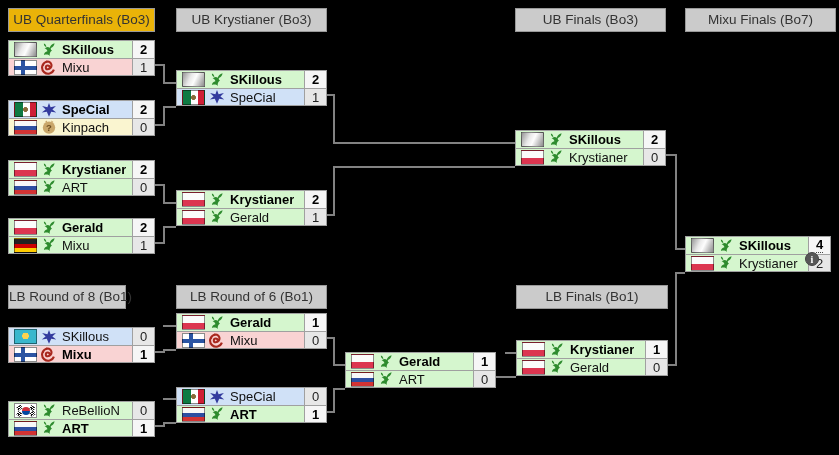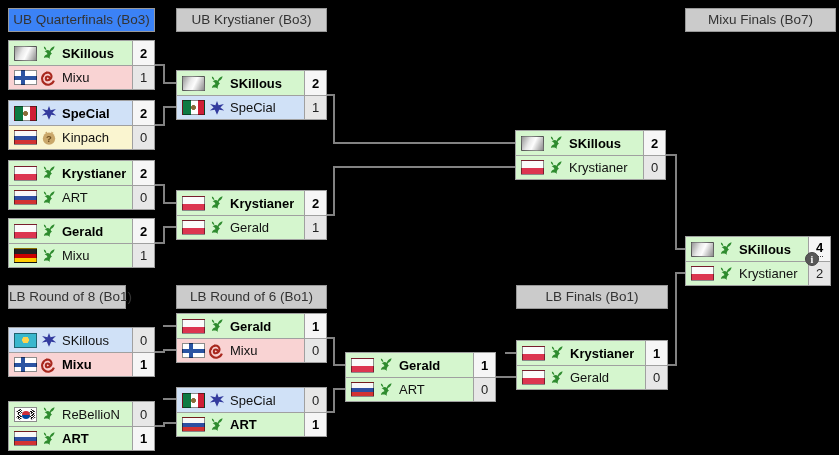--- a/index.html
+++ b/index.html
@@ -7,21 +7,21 @@
   #stage { position:relative; width:839px; height:455px; background:#000; overflow:hidden; }
 
   .round-header {
     position:absolute; height:24px; box-sizing:border-box;
     background:#cbcbcb; border:1px solid #999;
     color:#333; font-size:13.5px; line-height:22px; text-align:center;
     white-space:nowrap;
   }
 
   .match { position:absolute; box-sizing:border-box; border:1px solid #a0a0a0; }
-  .prow { display:flex; align-items:stretch; height:24px; box-sizing:border-box;text-align:center; }
+  .prow { display:flex; align-items:stretch; height:17px; box-sizing:border-box;text-align:center; }
   .prow + .prow { border-top:1px solid #a0a0a0; }
 
   .pleft { display:flex; align-items:center; padding-left:5px; flex:1; min-width:0; }
   .flag { width:23px; height:15px; box-sizing:border-box; border:1px solid rgba(0,0,0,0.45);
           flex:none; position:relative; overflow:hidden; }
   .ricon { width:16px; height:16px; flex:none; margin-left:4px; display:flex; align-items:center; }
   .pname { font-size:13px; color:#111; margin-left:5px; white-space:nowrap; overflow:hidden; }
   .win .pname { font-weight:bold; color:#000; }
 
   .pscore { width:22px; box-sizing:border-box; border-left:1px solid #a0a0a0;
@@ -63,22 +63,23 @@
           background:repeating-linear-gradient(to bottom,#111 0 1px,transparent 1px 1.8px); }
   .kr-b1 { left:1.5px; top:2px;    transform:rotate(-34deg); }
   .kr-b2 { right:1.5px; top:2px;   transform:rotate(34deg); }
   .kr-b3 { left:1.5px; bottom:2px; transform:rotate(34deg); }
   .kr-b4 { right:1.5px; bottom:2px;transform:rotate(-34deg); }
 </style>
 </head>
 <body>
 
 <div id="stage" style="background: rgb(0, 0, 0);">
-    <div class="round-header" style="left: 8px; top: 8px; width: 147px; background: #3b82f6;">UB Quarterfinals (Bo3)</div>
+    <div class="round-header" style="left: 8px; top: 8px; width: 147px; background: #eab308;">UB Quarterfinals (Bo3)</div>
     <div class="round-header" style="left: 176px; top: 8px; width: 151px; background: rgb(203, 203, 203);">UB Krystianer (Bo3)</div>
+    <div class="round-header" style="left: 515px; top: 8px; width: 151px; background: rgb(203, 203, 203);">UB Finals (Bo3)</div>
     <div class="round-header" style="left: 685px; top: 8px; width: 151px; background: rgb(203, 203, 203);">Mixu Finals (Bo7)</div>
     <div class="round-header" style="left: 8px; top: 285px; width: 118px; background: rgb(203, 203, 203);">LB Round of 8 (Bo1)</div>
     <div class="round-header" style="left: 176px; top: 285px; width: 151px; background: rgb(203, 203, 203);">LB Round of 6 (Bo1)</div>
     <div class="round-header" style="left: 516px; top: 285px; width: 152px; background: rgb(203, 203, 203);">LB Finals (Bo1)</div>
     <div class="match" style="left: 8px; top: 40px; width: 147px; border-color: rgb(160, 160, 160);">
       <div class="prow win" style="background: rgb(213, 246, 206);">
         <div class="pleft">
           <div class="flag flag-unknown"></div>
           <span class="ricon">
             <svg width="16" height="16" viewBox="0 0 16 16">

